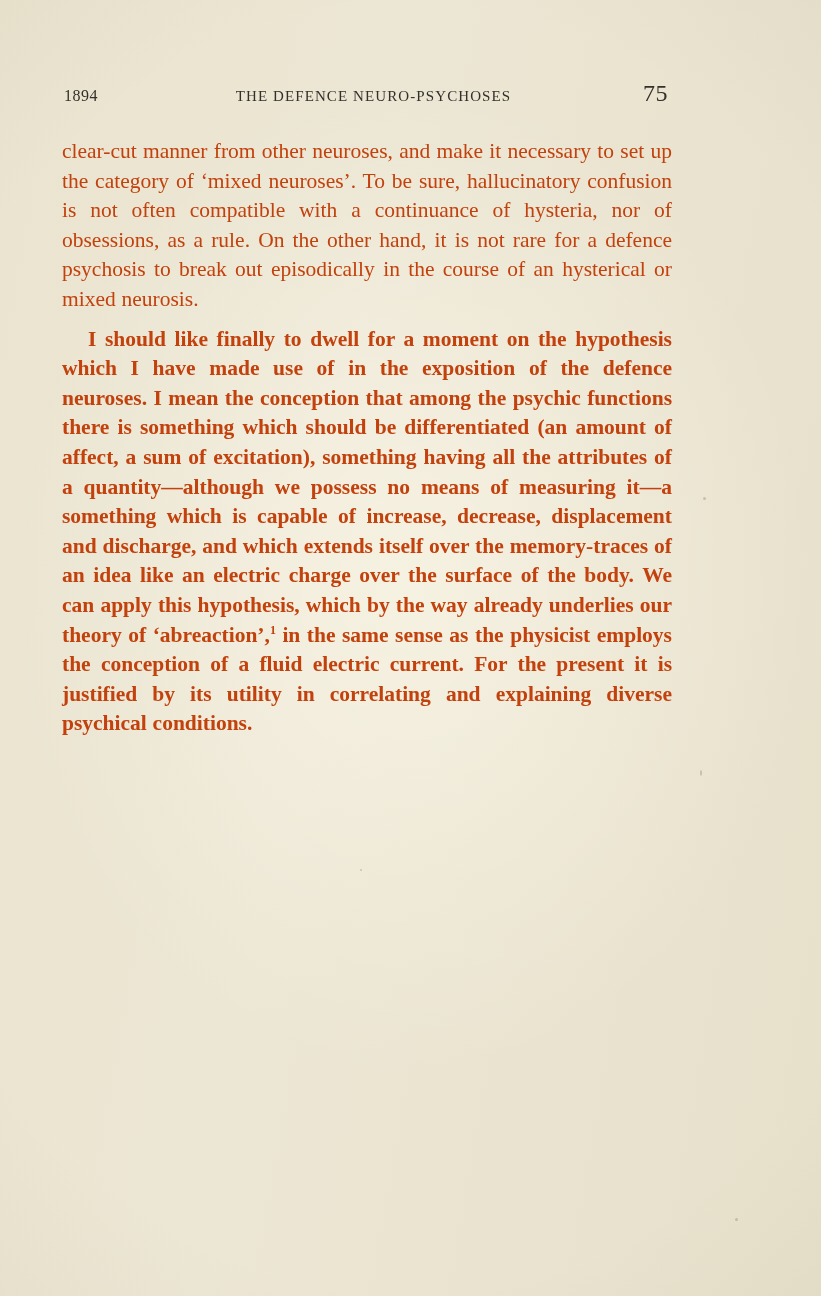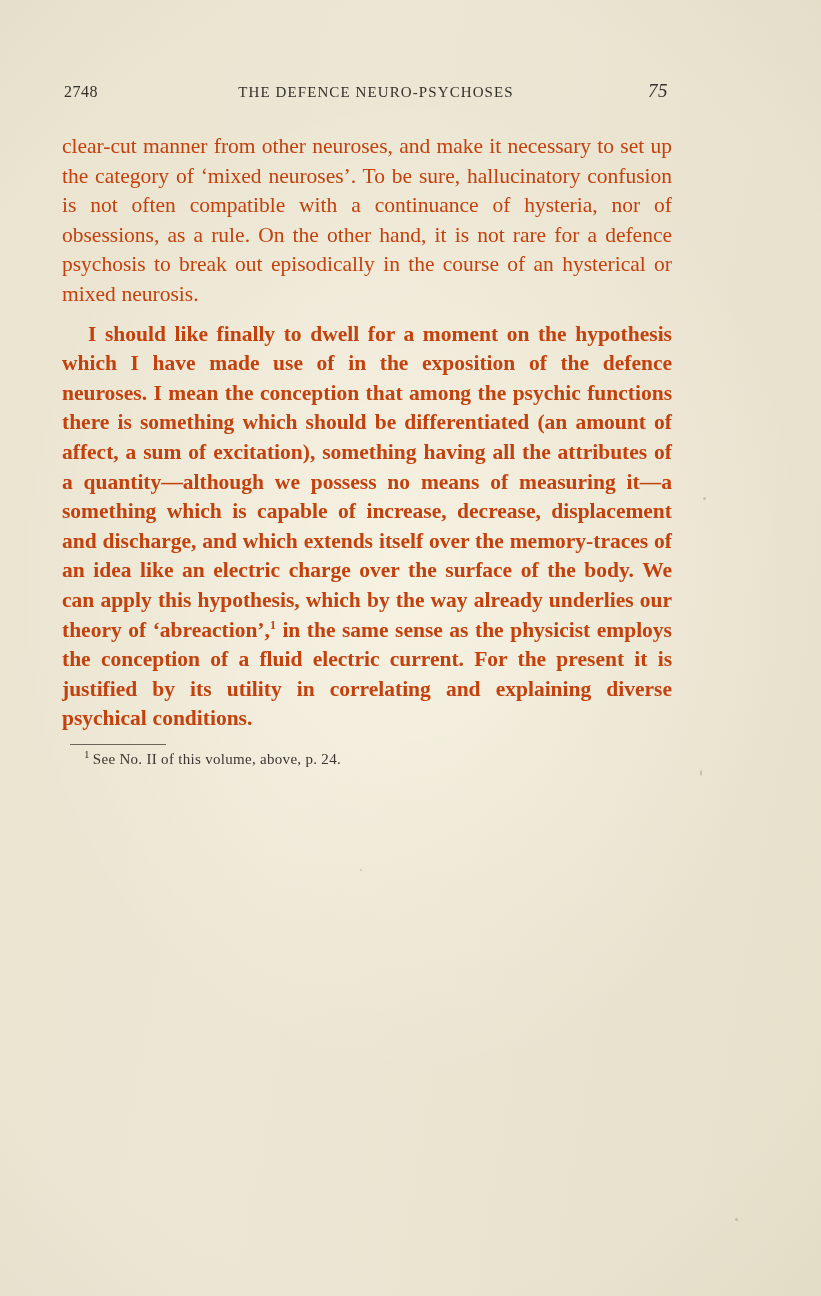--- a/index.html
+++ b/index.html
@@ -53,24 +53,23 @@
   .running-head .title {
     flex: 1 1 auto;
     text-align: center;
     font-size: 15px;
     letter-spacing: 1.1px;
     text-transform: uppercase;
     padding-left: 6px;
   }
   .running-head .folio {
     flex: 0 0 auto;
-    font-size: 19px;
+    font-size: 24px;
     letter-spacing: 0.5px;
     padding-right: 4px;
-    font-style: italic;
   }
   p.body-text {
     font-size: 21.5px;
     line-height: 29.6px;
     text-align: justify;
     text-justify: inter-word;
     margin: 0 0 10px 0;
     color: #c2410c;
     word-spacing: 0.4px;
   }
@@ -124,33 +123,29 @@
 </style>
 </head>
 <body>
 
 <div class="paper"></div>
 
 <div class="page">
   <div class="content">
 
     <div class="running-head">
-      <span class="year">2748</span>
+      <span class="year">1894</span>
       <span class="title">THE DEFENCE NEURO-PSYCHOSES</span>
       <span class="folio">75</span>
     </div>
 
     <p class="body-text first">clear-cut manner from other neuroses, and make it necessary to set up the category of ‘mixed neuroses’. To be sure, hallucinatory confusion is not often compatible with a continuance of hysteria, nor of obsessions, as a rule. On the other hand, it is not rare for a defence psychosis to break out episodically in the course of an hysterical or mixed neurosis.</p>
 
     <p class="body-text indent"><span>I should like finally to dwell for a moment on the hypothesis which I have made use of in the exposition of the defence neuroses. I mean the conception that among the psychic functions there is something which should be differentiated (an amount of affect, a sum of excitation), something having all the attributes of a quantity—although we possess no means of measuring it—a something which is capable of increase, decrease, displacement and discharge, and which extends itself over the memory-traces of an idea like an electric charge over the surface of the body. We can apply this hypothesis, which by the way already underlies our theory of ‘abreaction’,</span><sup class="fn">1</sup><span> in the same sense as the physicist employs the conception of a fluid electric current. For the present it is justified by its utility in correlating and explaining diverse psychical conditions.</span></p>
 
-    <div class="footnote-wrap">
-      <div class="footnote-rule"></div>
-      <div class="footnote"><sup>1</sup><span>See No. II of this volume, above, p. 24.</span></div>
-    </div>
 
   </div>
 </div>
 
 <div class="speck" style="left:703px; top:497px; width:3px; height:3px;"></div>
 <div class="speck" style="left:700px; top:770px; width:2px; height:6px;"></div>
 <div class="speck" style="left:360px; top:869px; width:2px; height:2px;"></div>
 <div class="speck" style="left:735px; top:1218px; width:3px; height:3px;"></div>
 
 </body></html>

